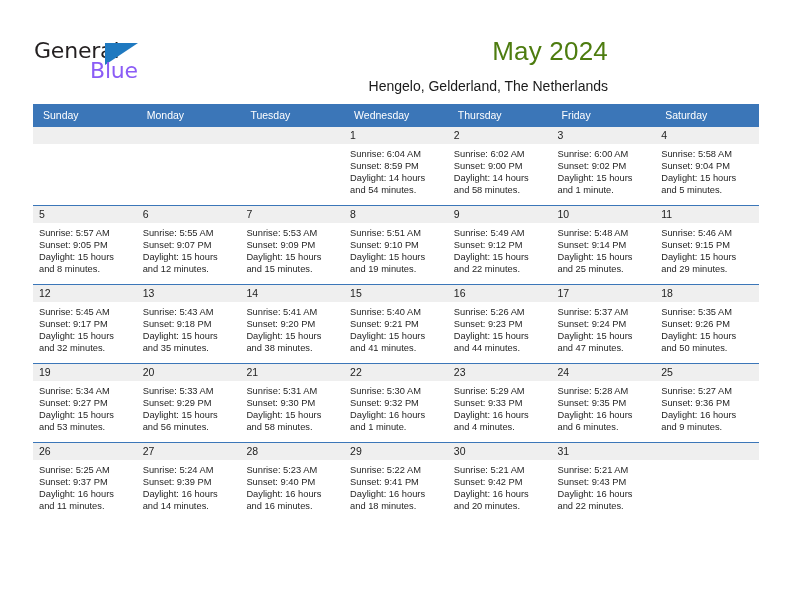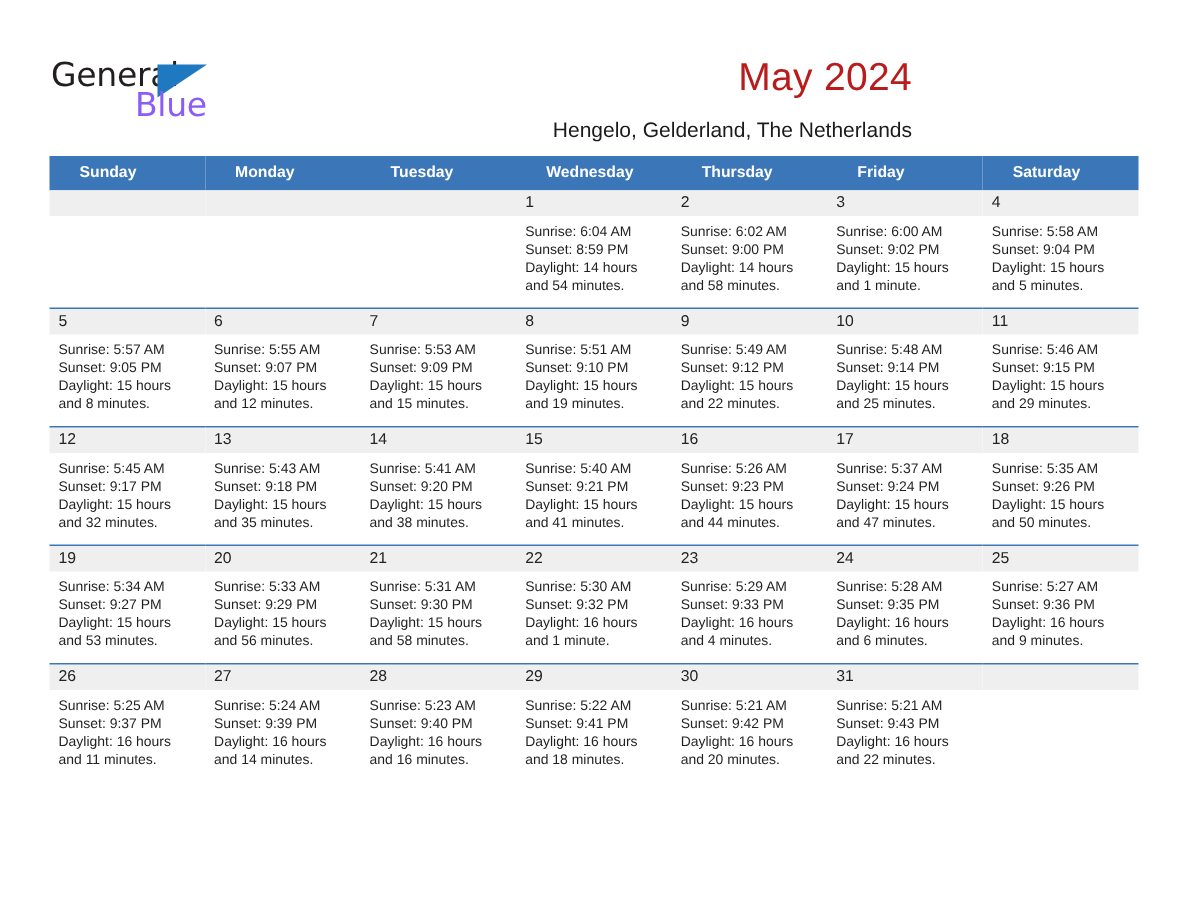--- a/index.html
+++ b/index.html
@@ -63,21 +63,21 @@
     width: 0;
     height: 0;
     border-left: 33px solid #1f79c0;
     border-bottom: 22px solid transparent;
   }
   .title {
     position: absolute;
     right: 36px;
     top: 36px;
     font-size: 26px;
-    color: #b91c1c;
+    color: #4d7c0f;
     font-weight: 400;
     letter-spacing: 0.2px;
     white-space: nowrap;
   }
   .subtitle {
     position: absolute;
     right: 36px;
     top: 78px;
     font-size: 14px;
     color: #1a1a1a;
@@ -94,23 +94,23 @@
     width: 726px;
     border-collapse: collapse;
     table-layout: fixed;
   }
   .calendar col { width: 103.71px; }
 
   .calendar thead th {
     background: #3b76b8;
     color: #ffffff;
     font-size: 10.5px;
-    font-weight: 700;
+    font-weight: 400;
     text-align: left;
-    padding: 5px 0 6px 20px;
+    padding: 5px 0 6px 10px;
     height: 11px;
     border: none;
   }
 
   .calendar tbody td {
     vertical-align: top;
     padding: 0;
     border: none;
     border-top: 1.5px solid #3b76b8;
     height: 78px;

